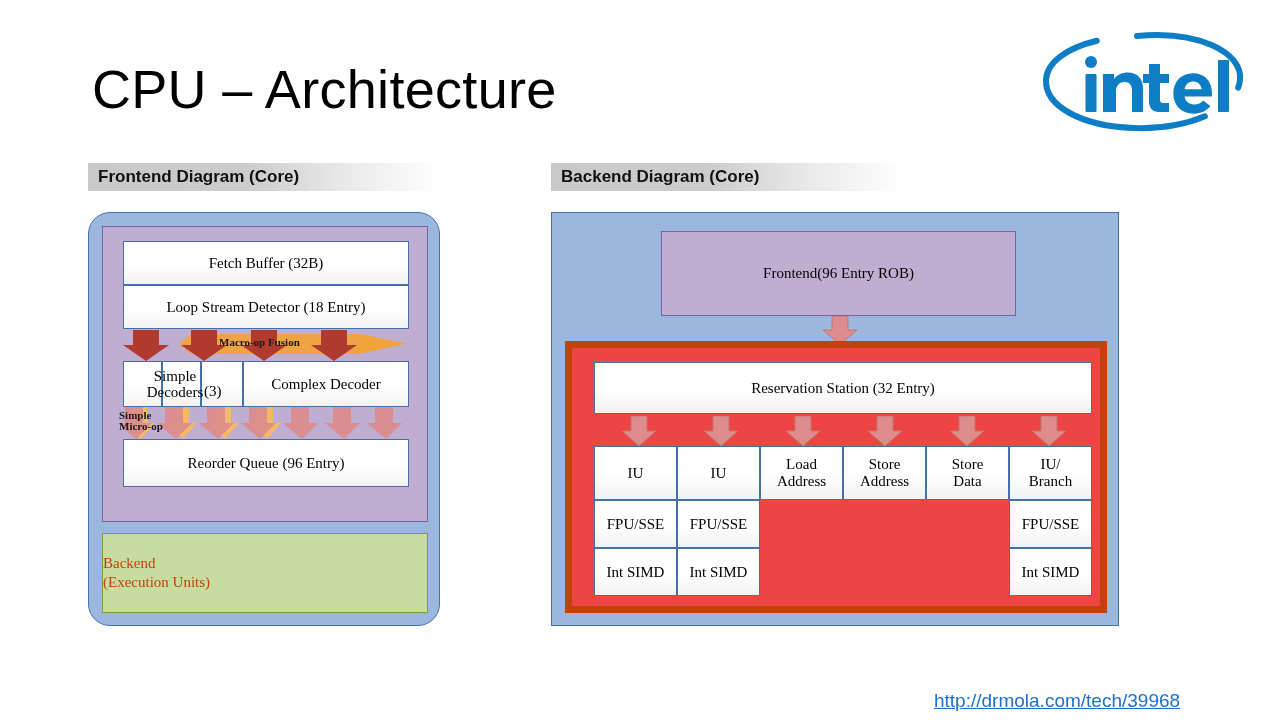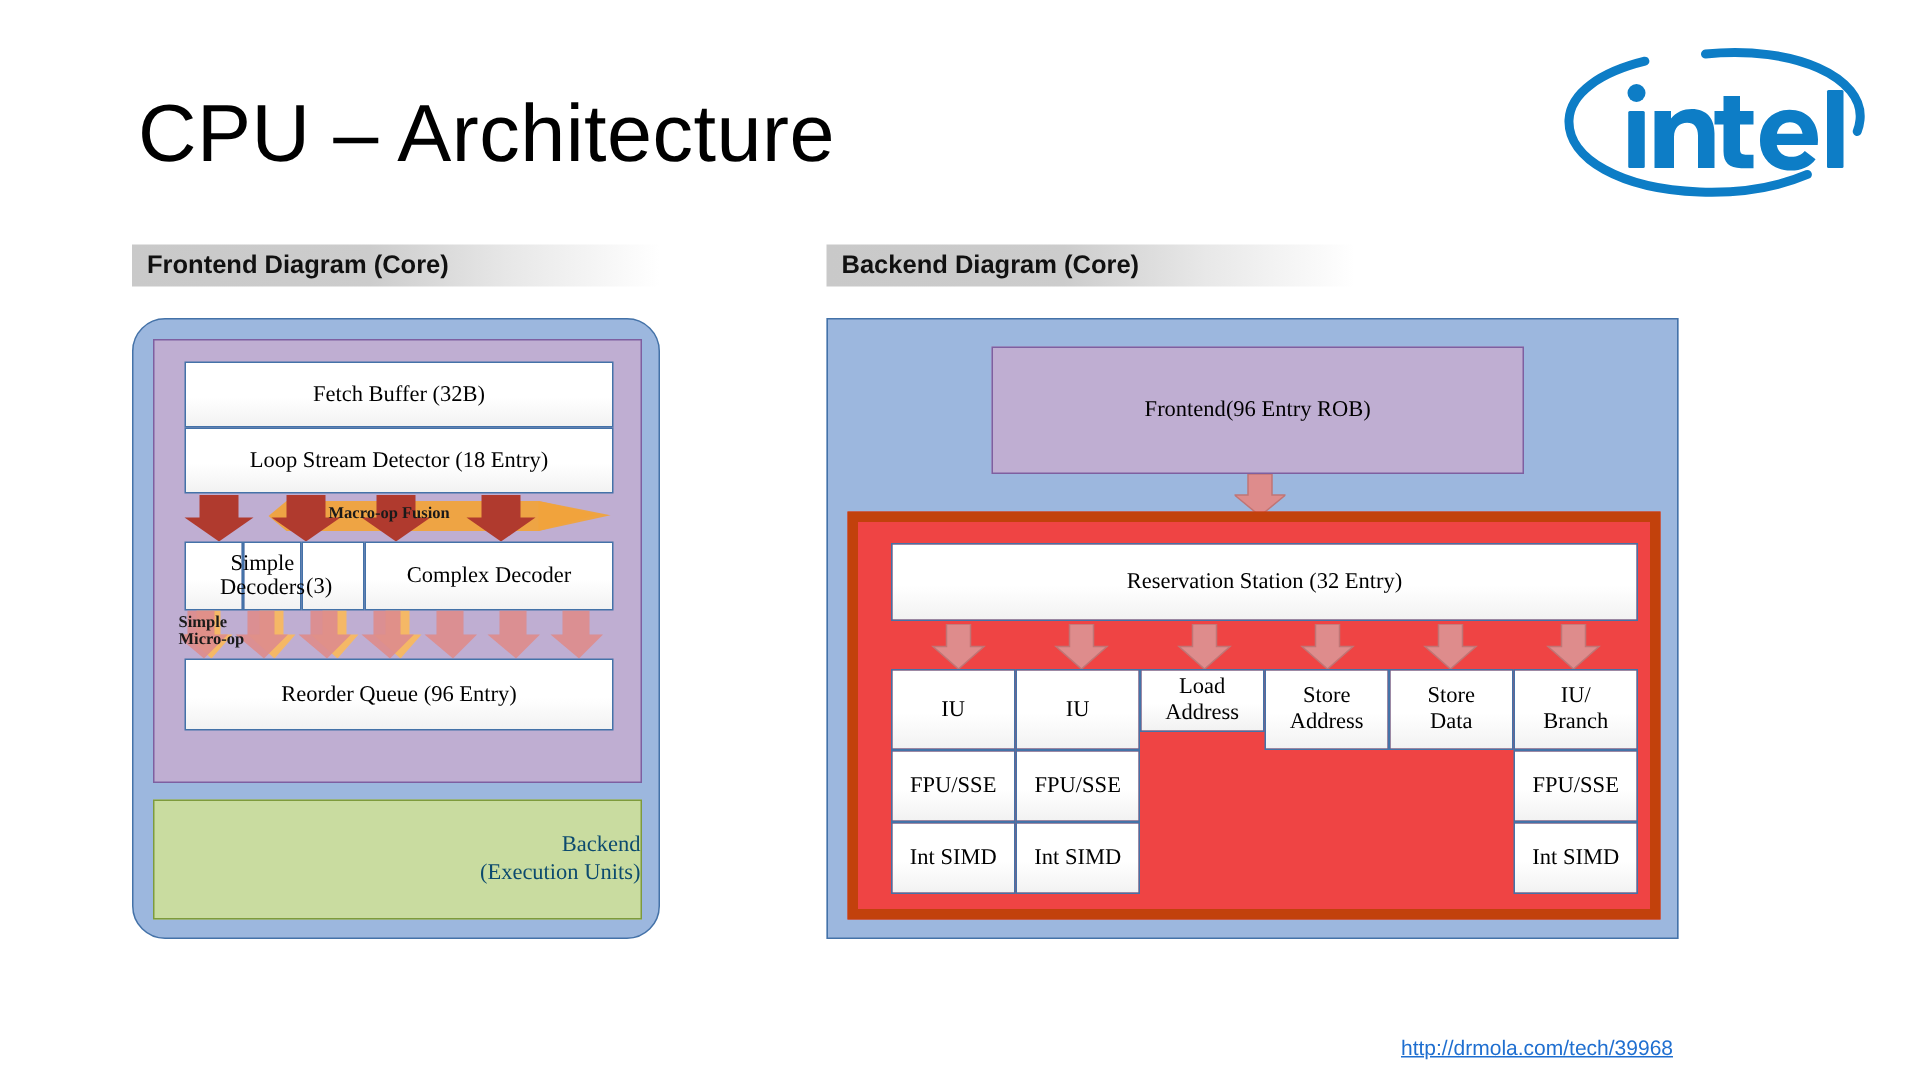--- a/index.html
+++ b/index.html
@@ -71,24 +71,24 @@
     display:flex;align-items:center;justify-content:center;
     text-align:center;
     font-family:"Liberation Serif", serif;
     font-size:15px;color:#000;line-height:1.3;
   }
   .green-box{
     position:absolute;
     background:#C9DCA0;
     border:1px solid #7E9B3C;
     box-sizing:border-box;
-    display:flex;align-items:flex-end;justify-content:center;
+    display:flex;align-items:flex-start;justify-content:center;
     text-align:center;
     font-family:"Liberation Serif", serif;
-    font-size:15px;color:#0c4a6e;line-height:1.3;
+    font-size:15px;color:#c2410c;line-height:1.3;
   }
 
   
   .arw{position:absolute;}
   .lbl-serif{
     position:absolute;
     font-family:"Liberation Serif", serif;
     font-weight:bold;color:#1a1a1a;
     line-height:1.0;
   }
@@ -102,21 +102,21 @@
     transform:rotate(-27deg);
     white-space:nowrap;
     font-style:italic;
   }
   .wm-big{font-size:74px;font-weight:bold;}
   .wm-small{font-size:21px;font-weight:bold;letter-spacing:1px;}
 
   
   .footer-link{
     position:absolute;left:934px;top:690px;
-    font-size:14px;color:#1F6FD0;
+    font-size:19px;color:#1F6FD0;
     text-decoration:underline;
     font-family:"Liberation Sans", sans-serif;
     cursor:pointer;
   }
 </style>
 </head>
 <body>
 
 <div class="slide">
 
@@ -261,21 +261,21 @@
       </div>
 
       <div class="wbox" style="left:22px;top:98px;width:83px;height:54px;flex-direction:column;">
         <span>IU</span>
         <span></span>
       </div>
       <div class="wbox" style="left:105px;top:98px;width:83px;height:54px;flex-direction:column;">
         <span>IU</span>
         <span></span>
       </div>
-      <div class="wbox" style="left:188px;top:98px;width:83px;height:42px;flex-direction:column;">
+      <div class="wbox" style="left:188px;top:98px;width:83px;height:54px;flex-direction:column;">
         <span>Load</span>
         <span>Address</span>
       </div>
       <div class="wbox" style="left:271px;top:98px;width:83px;height:54px;flex-direction:column;">
         <span>Store</span>
         <span>Address</span>
       </div>
       <div class="wbox" style="left:354px;top:98px;width:83px;height:54px;flex-direction:column;">
         <span>Store</span>
         <span>Data</span>

